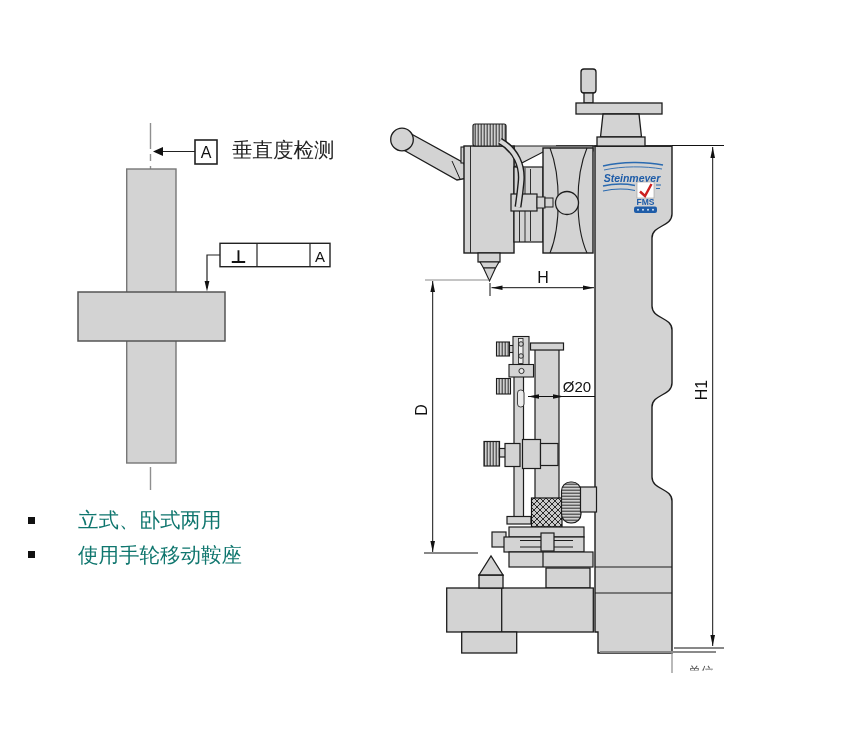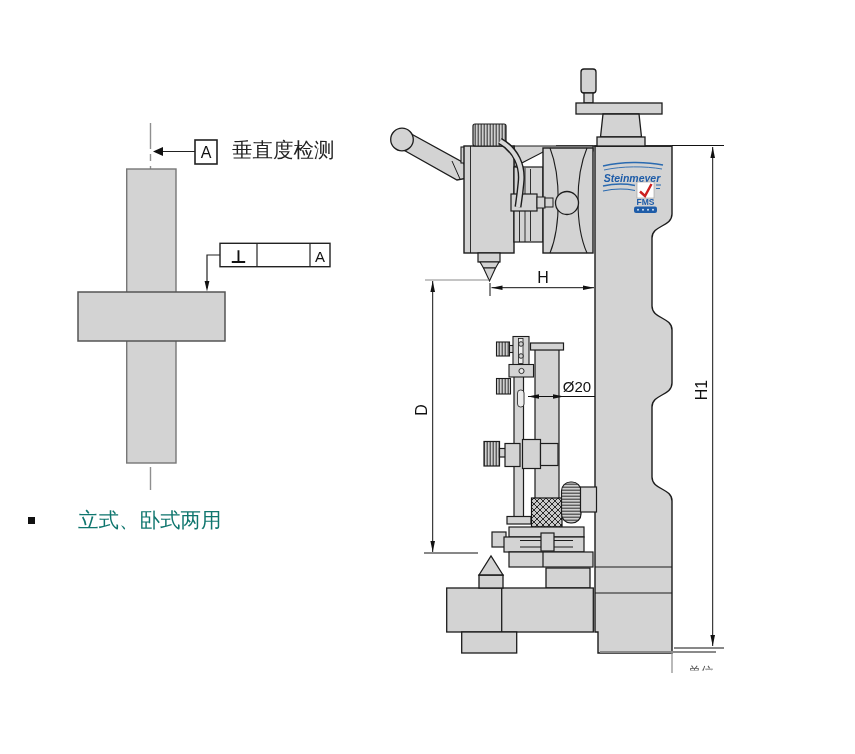--- a/index.html
+++ b/index.html
@@ -41,20 +41,24 @@
     <text x="320" y="261.5" font-size="15" text-anchor="middle" fill="#111">A</text>
 
     <polyline points="220,255 207,255 207,288" fill="none" stroke="#222" stroke-width="1.2"></polyline>
     <polygon points="207,291.5 204.6,281 209.4,281" fill="#111"></polygon>
   </svg>
 
   <div class="features">
     <div class="feature">
       <span class="sq"></span>
       <span>立式、卧式两用</span>
+    </div>
+    <div class="feature">
+      <span class="sq"></span>
+      <span>使用手轮移动鞍座</span>
     </div>
   </div>
 
   <svg style="left:380px;top:55px" width="475" height="630" viewBox="380 55 475 630">
     <defs>
       <pattern id="knurlV" patternUnits="userSpaceOnUse" width="3" height="6">
         <rect width="3" height="6" fill="#cfcfcf"></rect>
         <line x1="1.2" y1="0" x2="1.2" y2="6" stroke="#3a3a3a" stroke-width="1.1"></line>
       </pattern>
       <pattern id="knurlH" patternUnits="userSpaceOnUse" width="6" height="3">

